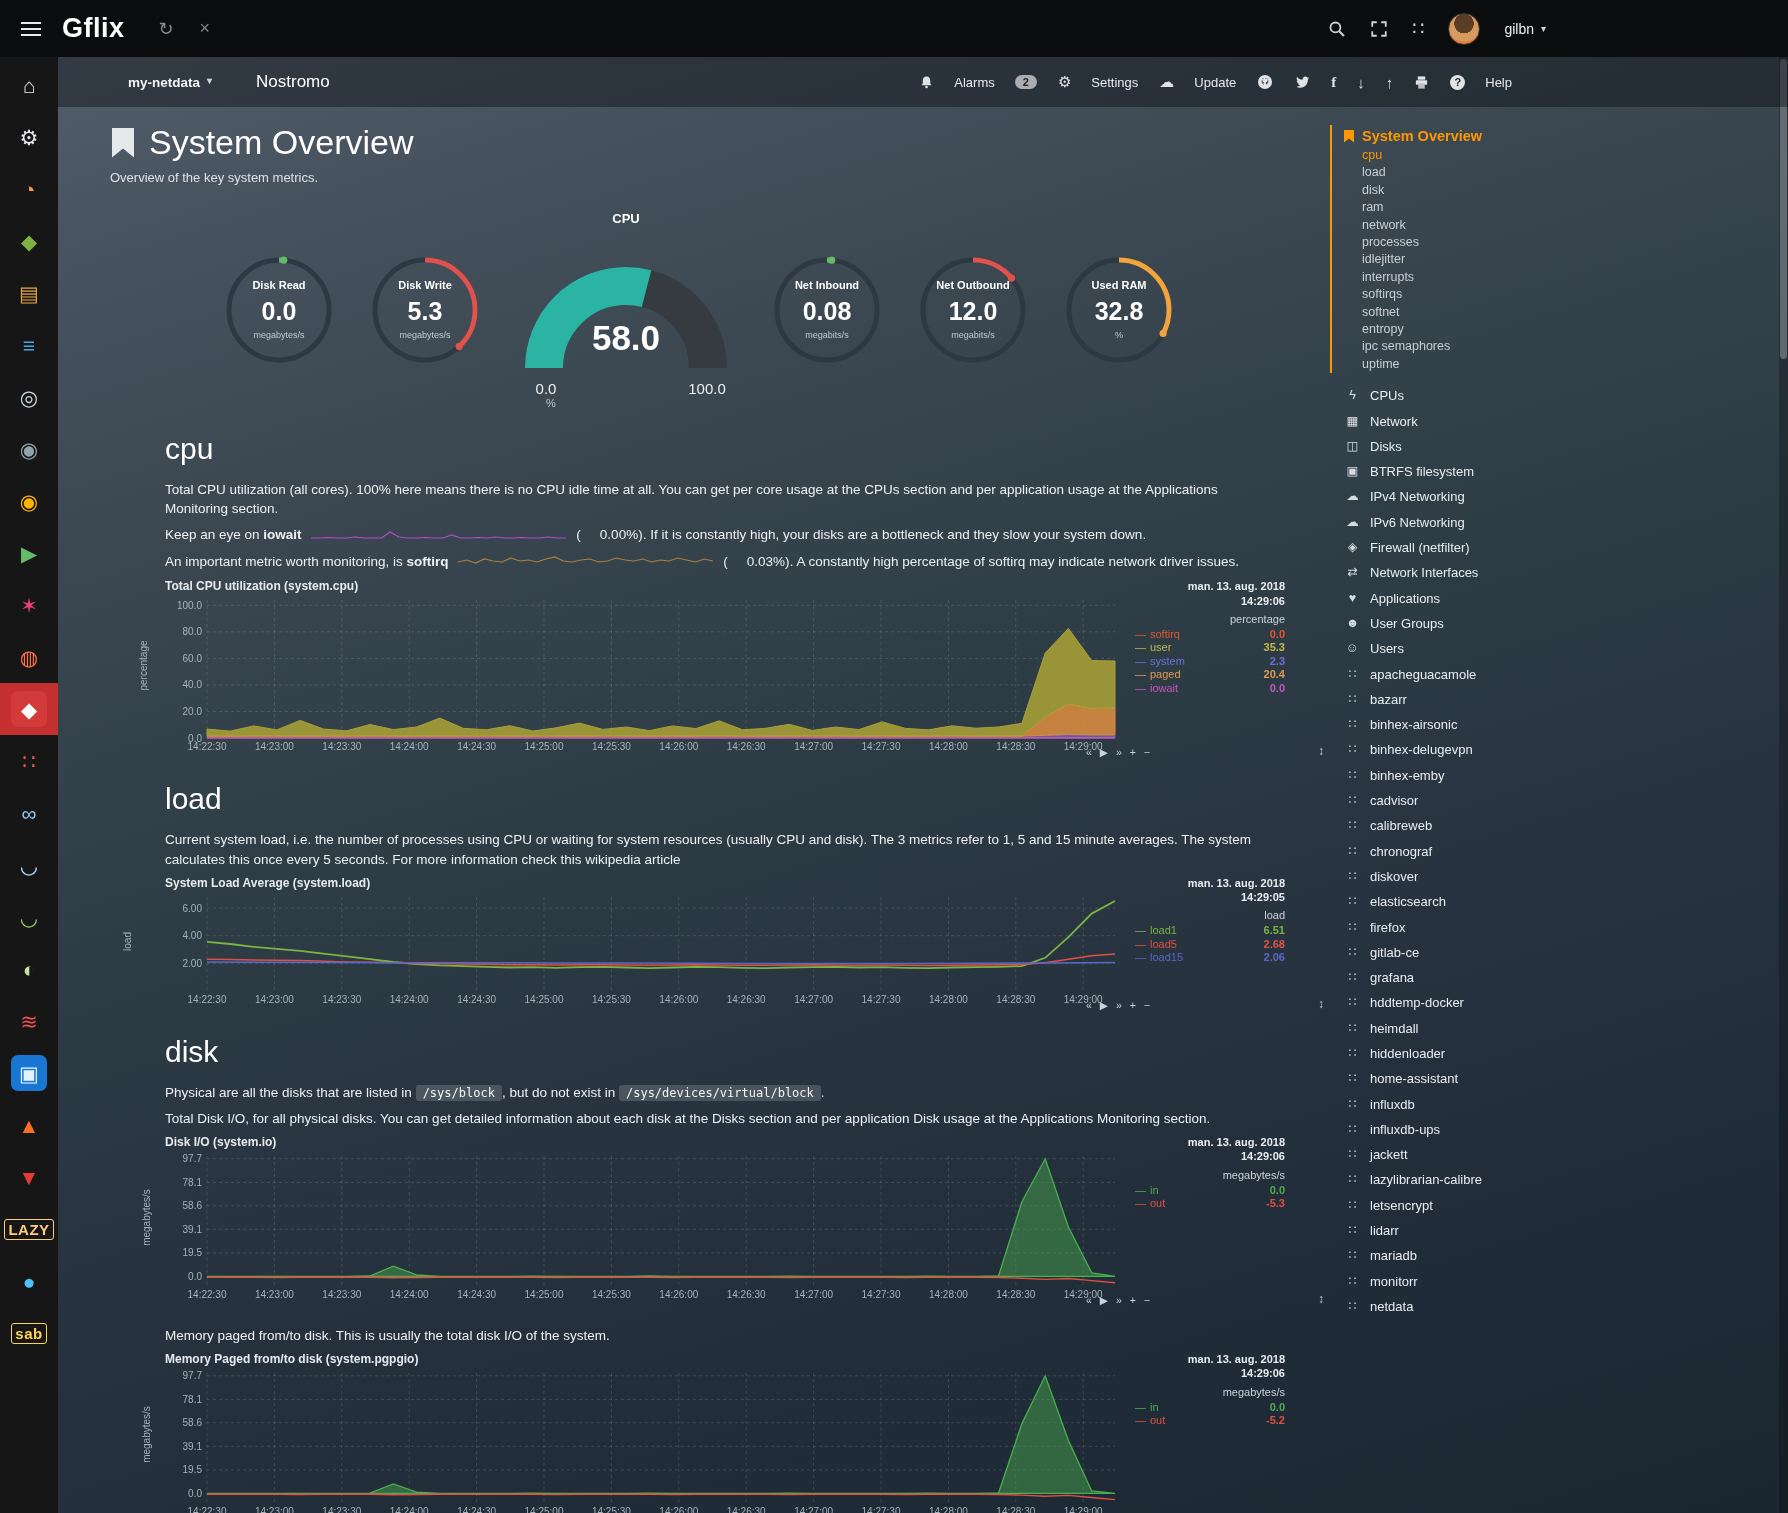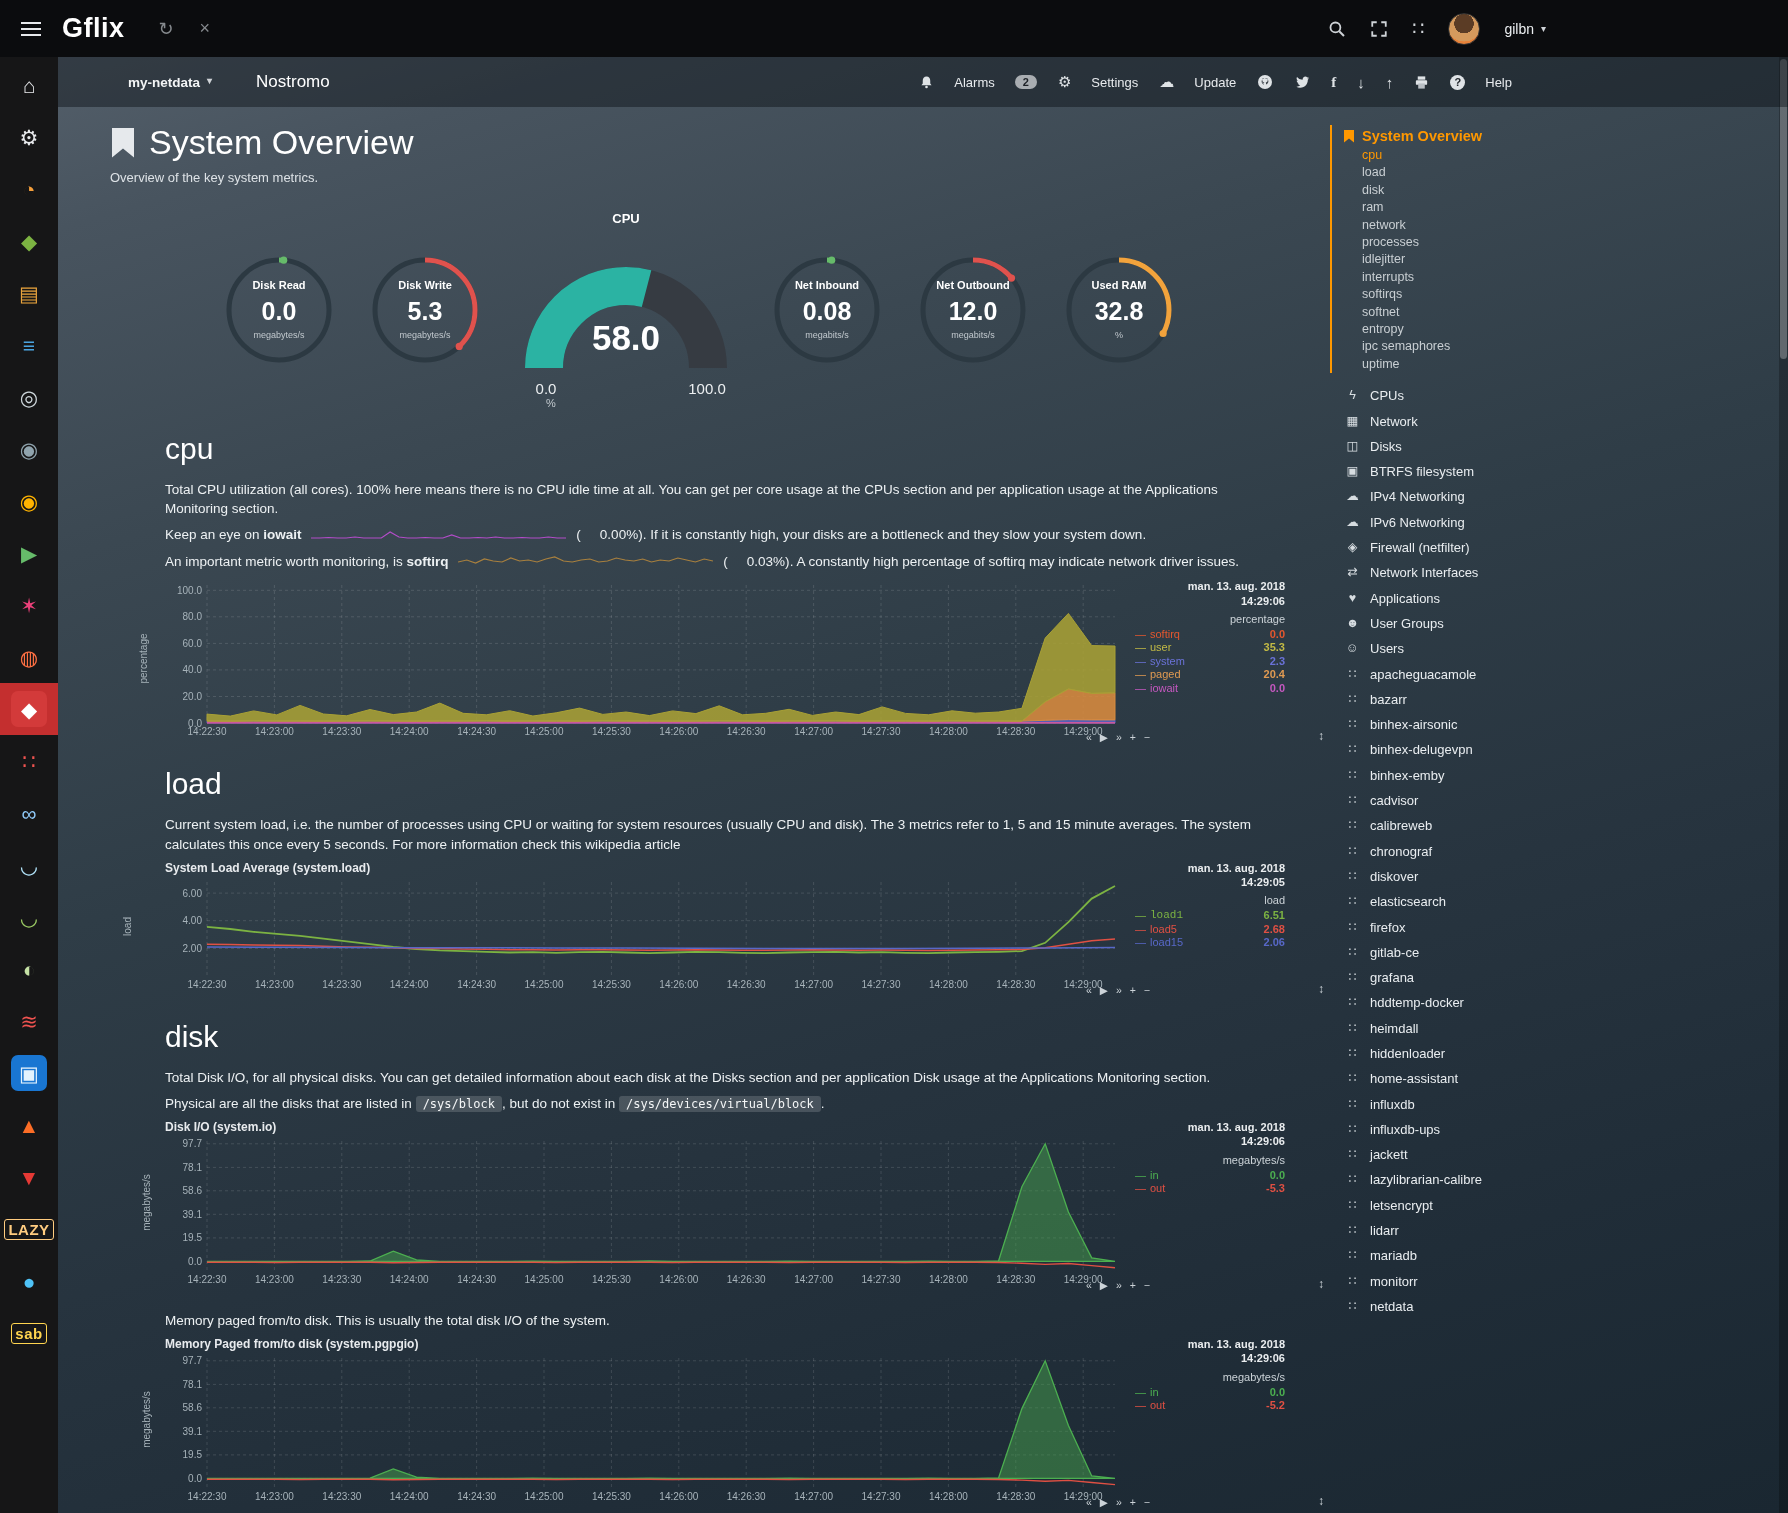--- a/index.html
+++ b/index.html
@@ -349,21 +349,21 @@
     <span>(</span><span class="valbox">0.00%)</span><span>. If it is constantly high, your disks are a bottleneck and they slow your system down.</span>
   </p>
   <p class="ptext">
     <span>An important metric worth monitoring, is </span><b>softirq</b>
     <span class="spark"><svg width="255" height="14">
           <polyline points="0.0,9.0 8.8,7.0 17.6,10.0 26.4,6.0 35.2,8.0 44.0,9.0 52.8,5.0 61.6,8.0 70.3,7.0 79.1,9.0 87.9,6.0 96.7,4.0 105.5,8.0 114.3,9.0 123.1,7.0 131.9,6.0 140.7,9.0 149.5,8.0 158.3,5.0 167.1,7.0 175.9,8.0 184.7,6.0 193.4,9.0 202.2,7.0 211.0,8.0 219.8,5.0 228.6,7.0 237.4,9.0 246.2,6.0 255.0,8.0" fill="none" stroke="#a9803e" stroke-width="1.2"></polyline>
         </svg></span>
     <span>(</span><span class="valbox">0.03%)</span><span>. A constantly high percentage of softirq may indicate network driver issues.</span>
   </p>
   <div class="chart">
-      <div class="chart-left"><div class="ylab">percentage</div><svg width="960" height="160" class="plot">
+      <div class="chart-left"><div class="ylab">percentage</div><div class="chart-title">Total CPU utilization (system.cpu)</div><svg width="960" height="160" class="plot">
           <line class="grid" x1="42.0" y1="6" x2="42.0" y2="144"></line>
           <text class="xt" x="42.0" y="156">14:22:30</text>
           <line class="grid" x1="109.4" y1="6" x2="109.4" y2="144"></line>
           <text class="xt" x="109.4" y="156">14:23:00</text>
           <line class="grid" x1="176.8" y1="6" x2="176.8" y2="144"></line>
           <text class="xt" x="176.8" y="156">14:23:30</text>
           <line class="grid" x1="244.2" y1="6" x2="244.2" y2="144"></line>
           <text class="xt" x="244.2" y="156">14:24:00</text>
           <line class="grid" x1="311.6" y1="6" x2="311.6" y2="144"></line>
           <text class="xt" x="311.6" y="156">14:24:30</text>
@@ -486,21 +486,21 @@
           <path d="M42.0,50.9L65.3,53.0L88.6,55.8L111.8,57.8L135.1,59.9L158.4,62.7L181.7,65.4L205.0,68.2L228.3,71.0L251.5,73.0L274.8,74.4L298.1,75.1L321.4,75.8L344.7,76.5L367.9,76.2L391.2,76.8L414.5,76.2L437.8,75.8L461.1,76.5L484.4,77.2L507.6,76.5L530.9,75.8L554.2,76.2L577.5,76.8L600.8,77.2L624.1,76.5L647.3,76.2L670.6,75.8L693.9,76.5L717.2,76.2L740.5,76.8L763.7,77.2L787.0,76.5L810.3,76.2L833.6,75.8L856.9,75.1L880.2,66.8L903.4,46.1L926.7,22.6L950.0,10.0" fill="none" stroke="#7cb342" stroke-width="1.8"></path>
           <path d="M42.0,68.2L65.3,68.5L88.6,68.9L111.8,69.3L135.1,69.6L158.4,70.3L181.7,71.0L205.0,71.2L228.3,71.7L251.5,72.4L274.8,72.6L298.1,73.0L321.4,73.3L344.7,73.7L367.9,73.7L391.2,74.0L414.5,73.7L437.8,73.7L461.1,74.0L484.4,74.2L507.6,74.0L530.9,73.7L554.2,74.0L577.5,74.2L600.8,74.3L624.1,74.0L647.3,73.7L670.6,74.0L693.9,74.2L717.2,74.0L740.5,74.3L763.7,74.4L787.0,74.2L810.3,74.0L833.6,73.7L856.9,73.5L880.2,71.7L903.4,68.2L926.7,64.8L950.0,63.0" fill="none" stroke="#e05043" stroke-width="1.5"></path>
           <path d="M42.0,71.0L111.8,71.2L181.7,71.5L251.5,71.7L321.4,71.8L391.2,71.9L461.1,72.1L530.9,72.2L600.8,72.4L670.6,72.4L740.5,72.4L810.3,72.2L880.2,71.9L950.0,71.5" fill="none" stroke="#5868c8" stroke-width="1.5"></path>
         </svg></div>
       <div class="legend">
         <div class="legend-date">man. 13. aug. 2018</div>
         <div class="legend-date">14:29:05</div>
         <div class="legend-unit">load</div>
         <div class="legend-row">
           <span class="sw" style="color: rgb(124, 179, 66);">—</span>
-          <span class="lname" style="color: rgb(124, 179, 66); font-family: Liberation Mono, monospace;">load1</span>
+          <span class="lname" style="color: rgb(124, 179, 66);">load1</span>
           <span class="lval" style="color: rgb(124, 179, 66);">6.51</span>
         </div>
         <div class="legend-row">
           <span class="sw" style="color: rgb(224, 80, 67);">—</span>
           <span class="lname" style="color: rgb(224, 80, 67);">load5</span>
           <span class="lval" style="color: rgb(224, 80, 67);">2.68</span>
         </div>
         <div class="legend-row">
           <span class="sw" style="color: rgb(88, 104, 200);">—</span>
           <span class="lname" style="color: rgb(88, 104, 200);">load15</span>
@@ -511,24 +511,24 @@
         <span>«</span>
         <span>▶</span>
         <span>»</span>
         <span>+</span>
         <span>−</span>
       </div>
       <span class="chart-resize">↕</span>
     </div>
 
   <h2 class="sec" id="sec-disk">disk</h2>
-  <p class="ptext">Total Disk I/O, for all physical disks. You can get detailed information about each disk at the Disks section and per application Disk usage at the Applications Monitoring section.</p>
   <p class="ptext">
     <span>Physical are all the disks that are listed in </span><span class="code">/sys/block</span><span>, but do not exist in </span><span class="code">/sys/devices/virtual/block</span><span>.</span>
   </p>
+  <p class="ptext">Total Disk I/O, for all physical disks. You can get detailed information about each disk at the Disks section and per application Disk usage at the Applications Monitoring section.</p>
   <div class="chart">
       <div class="chart-left"><div class="ylab">megabytes/s</div><div class="chart-title">Disk I/O (system.io)</div><svg width="960" height="152" class="plot">
           <line class="grid" x1="42.0" y1="6" x2="42.0" y2="136"></line>
           <text class="xt" x="42.0" y="148">14:22:30</text>
           <line class="grid" x1="109.4" y1="6" x2="109.4" y2="136"></line>
           <text class="xt" x="109.4" y="148">14:23:00</text>
           <line class="grid" x1="176.8" y1="6" x2="176.8" y2="136"></line>
           <text class="xt" x="176.8" y="148">14:23:30</text>
           <line class="grid" x1="244.2" y1="6" x2="244.2" y2="136"></line>
           <text class="xt" x="244.2" y="148">14:24:00</text>

